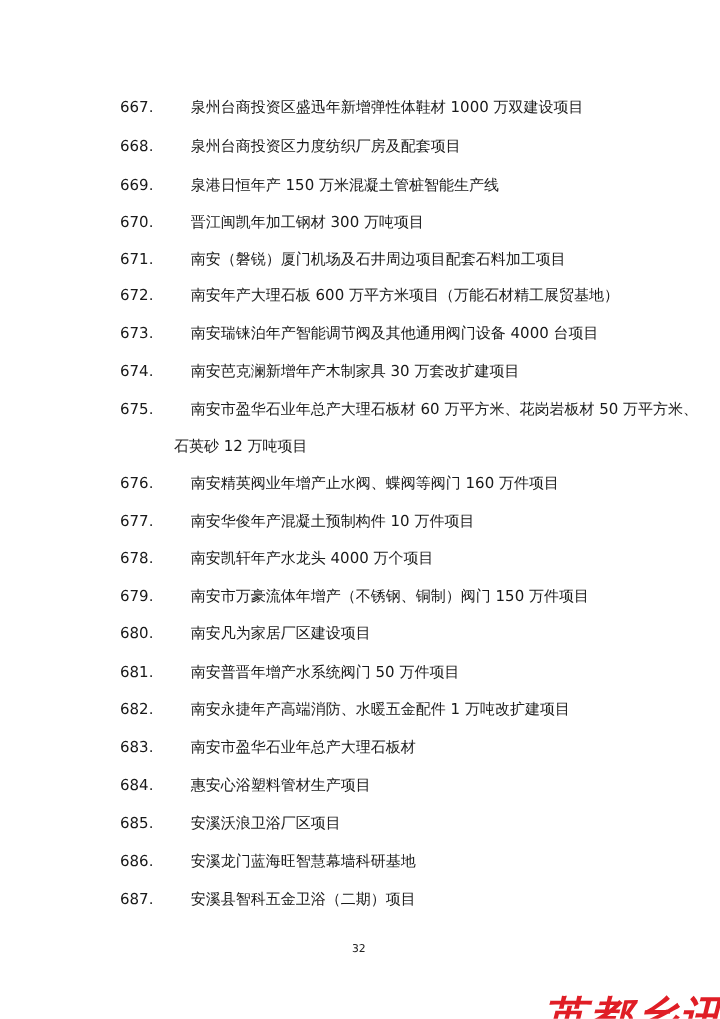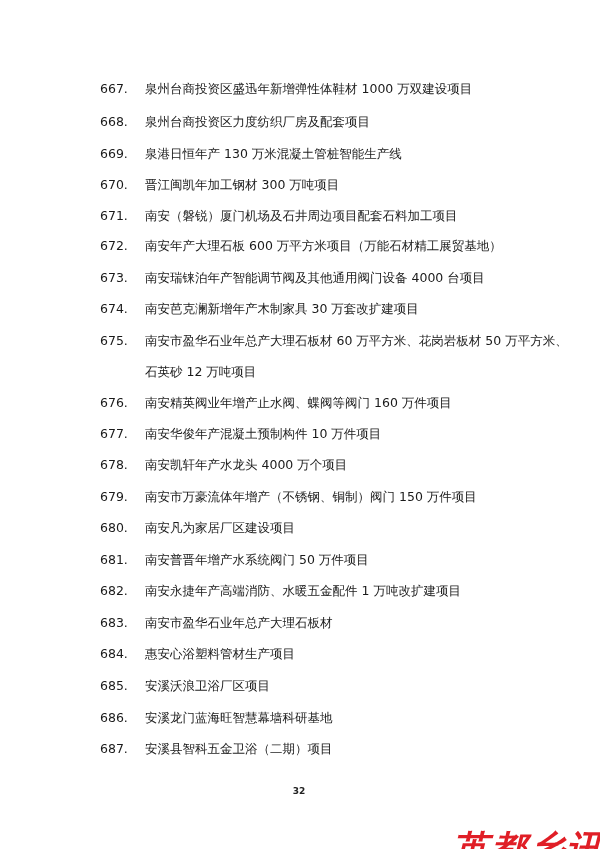--- a/index.html
+++ b/index.html
@@ -6,25 +6,25 @@
     body {
       width: 600px; height: 849px; background: #ffffff; position: relative; overflow: hidden;
       font-family: "DejaVu Sans", "Liberation Sans", sans-serif; color: #1a1a1a;
     }
     .page { position: absolute; left: 0; top: 0; width: 600px; height: 698px; padding-left: 41px; }
     .item {
       position: absolute; left: 100px; width: 460px; font-size: 12.5px; line-height: 18px;
       white-space: nowrap;
     }
     .num { position: absolute; left: 0; top: 0; width: 40px; }
-    .txt { position: absolute; left: 45px; top: 0; }
+    .txt { position: absolute; left: 59px; top: 0; }
     .cont { position: absolute; left: 145px; font-size: 12.5px; line-height: 18px; white-space: nowrap; }
     .page-number {
       position: absolute; left: 287px; top: 786px; width: 24px; text-align: center;
-      font-size: 9px; color: #222; font-weight: bold;
+      font-size: 9px; color: #222;
     }
     .watermark {
       position: absolute; left: 450px; top: 826px; width: 150px; height: 67px;
     }
     .wm-title {
       position: absolute; left: 2px; top: 0; font-family: "DejaVu Serif", serif;
       font-size: 36px; line-height: 44px; color: #e01e26; font-style: italic; font-weight: bold;
       letter-spacing: 2px; white-space: nowrap;
     }
     .wm-url {
@@ -41,21 +41,21 @@
   <div class="item" style="top:80px">
     <span class="num">667.</span>
     <span class="txt">泉州台商投资区盛迅年新增弹性体鞋材 1000 万双建设项目</span>
   </div>
   <div class="item" style="top:113px">
     <span class="num">668.</span>
     <span class="txt">泉州台商投资区力度纺织厂房及配套项目</span>
   </div>
   <div class="item" style="top:145px">
     <span class="num">669.</span>
-    <span class="txt">泉港日恒年产 130 万米混凝土管桩智能生产线</span>
+    <span class="txt">泉港日恒年产 150 万米混凝土管桩智能生产线</span>
   </div>
   <div class="item" style="top:176px">
     <span class="num">670.</span>
     <span class="txt">晋江闽凯年加工钢材 300 万吨项目</span>
   </div>
   <div class="item" style="top:207px">
     <span class="num">671.</span>
     <span class="txt">南安（磐锐）厦门机场及石井周边项目配套石料加工项目</span>
   </div>
   <div class="item" style="top:237px">

